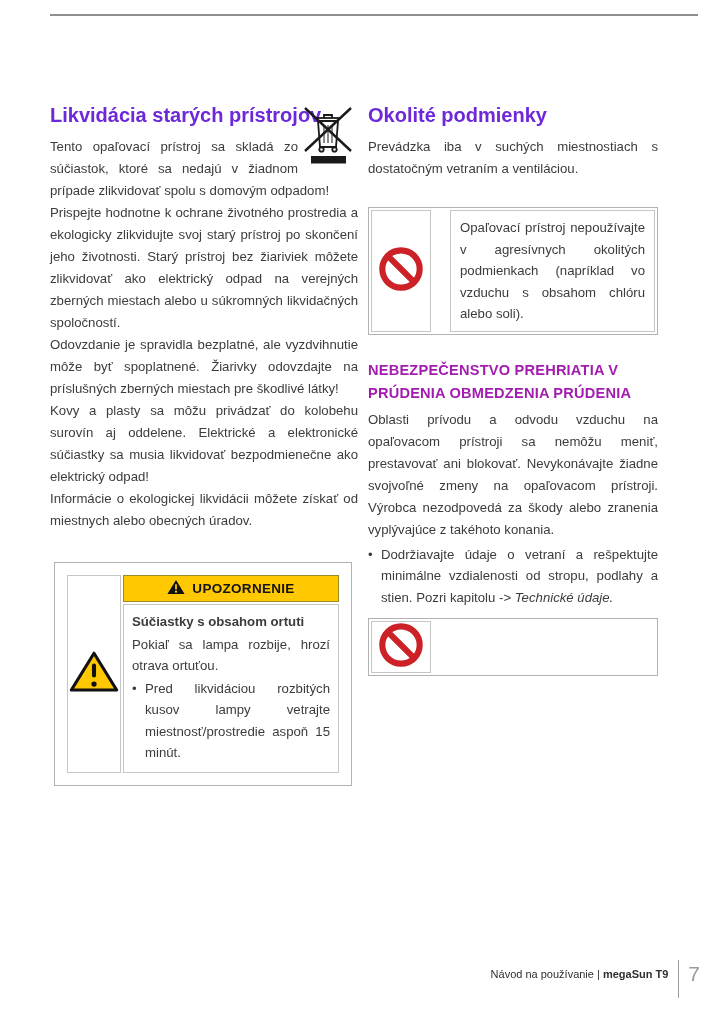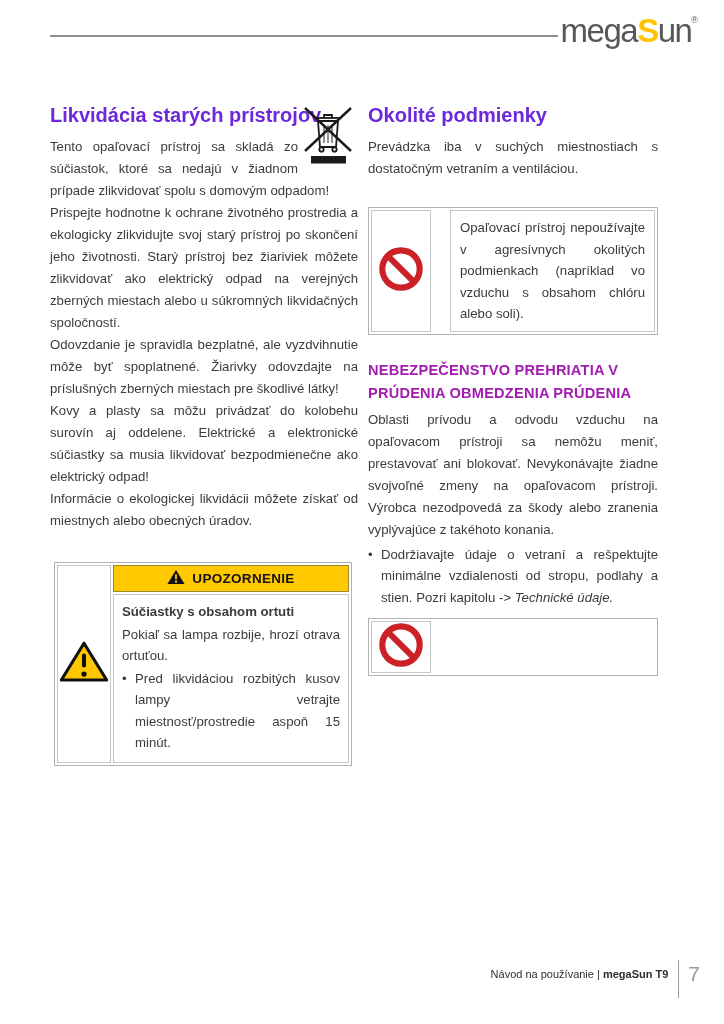--- a/index.html
+++ b/index.html
@@ -25,21 +25,21 @@
   p.body{margin:0;font-size:13.2px;line-height:22px;text-align:justify;}
   
   .weee{position:absolute;top:-2px;right:2px;width:56px;height:64px;}
   .weee-spacer{float:right;width:60px;height:42px;}
   
   .bullet{display:flex;font-size:13.2px;line-height:21.5px;}
   .bullet .marker{flex:0 0 13px;}
   .bullet .btext{flex:1;text-align:justify;min-width:0;}
   .italic{font-style:italic;}
   
-  .warnbox{margin:30px 0 0 4px;border:1px solid #b2b2b2;padding:2px;display:flex;gap:2px;box-sizing:border-box;width:298px;background:#fff;}
+  .warnbox{margin:30px 0 0 4px;border:1px solid #b2b2b2;padding:12px;display:flex;gap:2px;box-sizing:border-box;width:298px;background:#fff;}
   .icon-cell{flex:0 0 52px;display:flex;align-items:center;justify-content:center;border:1px solid #c6c6c6;}
   .warn-main{flex:1;display:flex;flex-direction:column;gap:2px;min-width:0;}
   .warn-head{background:#ffc800;border:1px solid #9b8a2a;display:flex;align-items:center;justify-content:center;gap:7px;font-weight:bold;font-size:13.5px;color:#141414;padding:3px 0;letter-spacing:.3px;}
   .warn-body{border:1px solid #c6c6c6;padding:6px 8px 8px;font-size:13.2px;line-height:21.5px;}
   .warn-title{font-weight:bold;margin:0 0 1px 0;}
   .warn-text{margin:0 0 1px 0;text-align:justify;}
   
   .probox{border:1px solid #b2b2b2;padding:2px;display:flex;gap:19px;box-sizing:border-box;background:#fff;}
   .probox .icon-cell{flex:0 0 58px;}
   .pro-text{flex:1;border:1px solid #c6c6c6;padding:6px 9px;font-size:13.2px;line-height:21.5px;text-align:justify;min-width:0;display:flex;align-items:center;}
@@ -55,23 +55,20 @@
   .f-div{border-left:1px solid #9c9c9c;height:38px;margin:0 9px 0 10px;}
   .f-num{font-size:21px;color:#9a9a9a;padding-bottom:10px;}
 </style>
 </head>
 <body>
 
 <div class="page">
 
   <div class="header">
     <div class="header-rule"></div>
-    <div class="logo">
-      <span>mega</span><span class="accent">S</span><span>un</span><span class="reg">®</span>
-    </div>
   </div>
 
   <div class="columns">
 
     <div class="col">
       <span class="weee">
         <svg viewBox="0 0 52 64" width="56" height="64">
           <g fill="none" stroke="#1a1a1a" stroke-width="1.8">
             <path d="M13 17 h26"></path>
             <path d="M22 17 v-3 h8 v3"></path>

